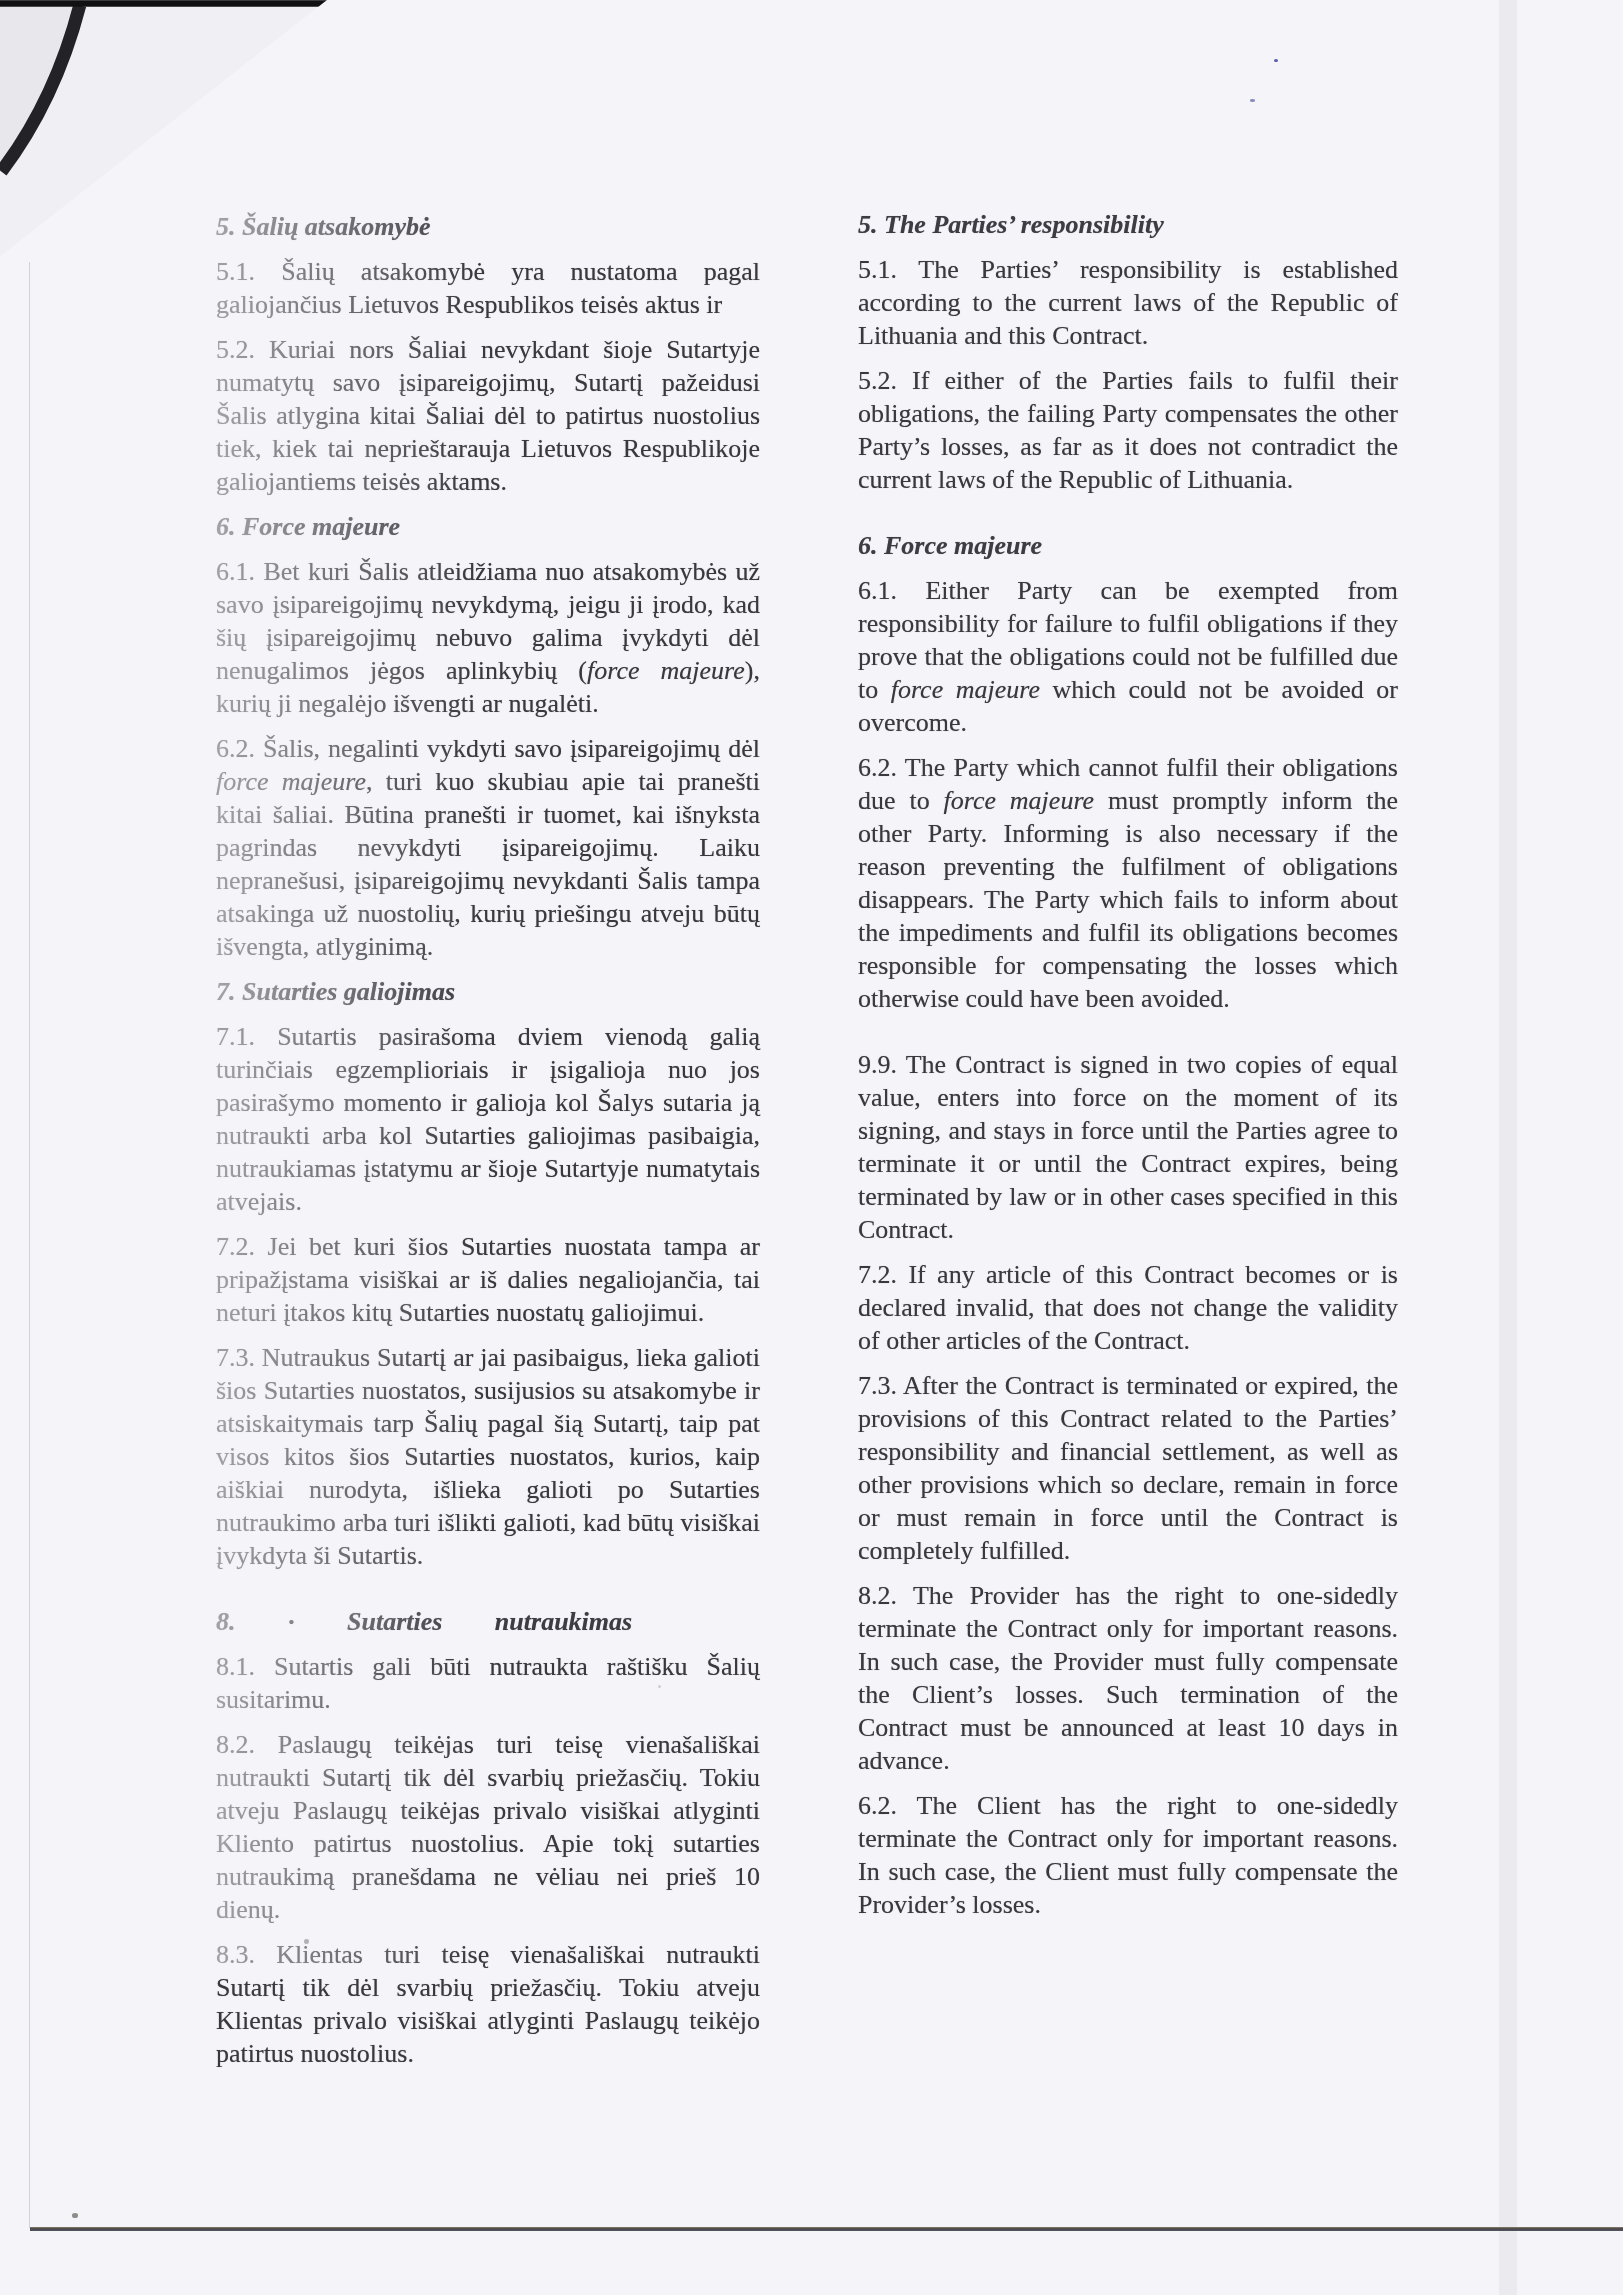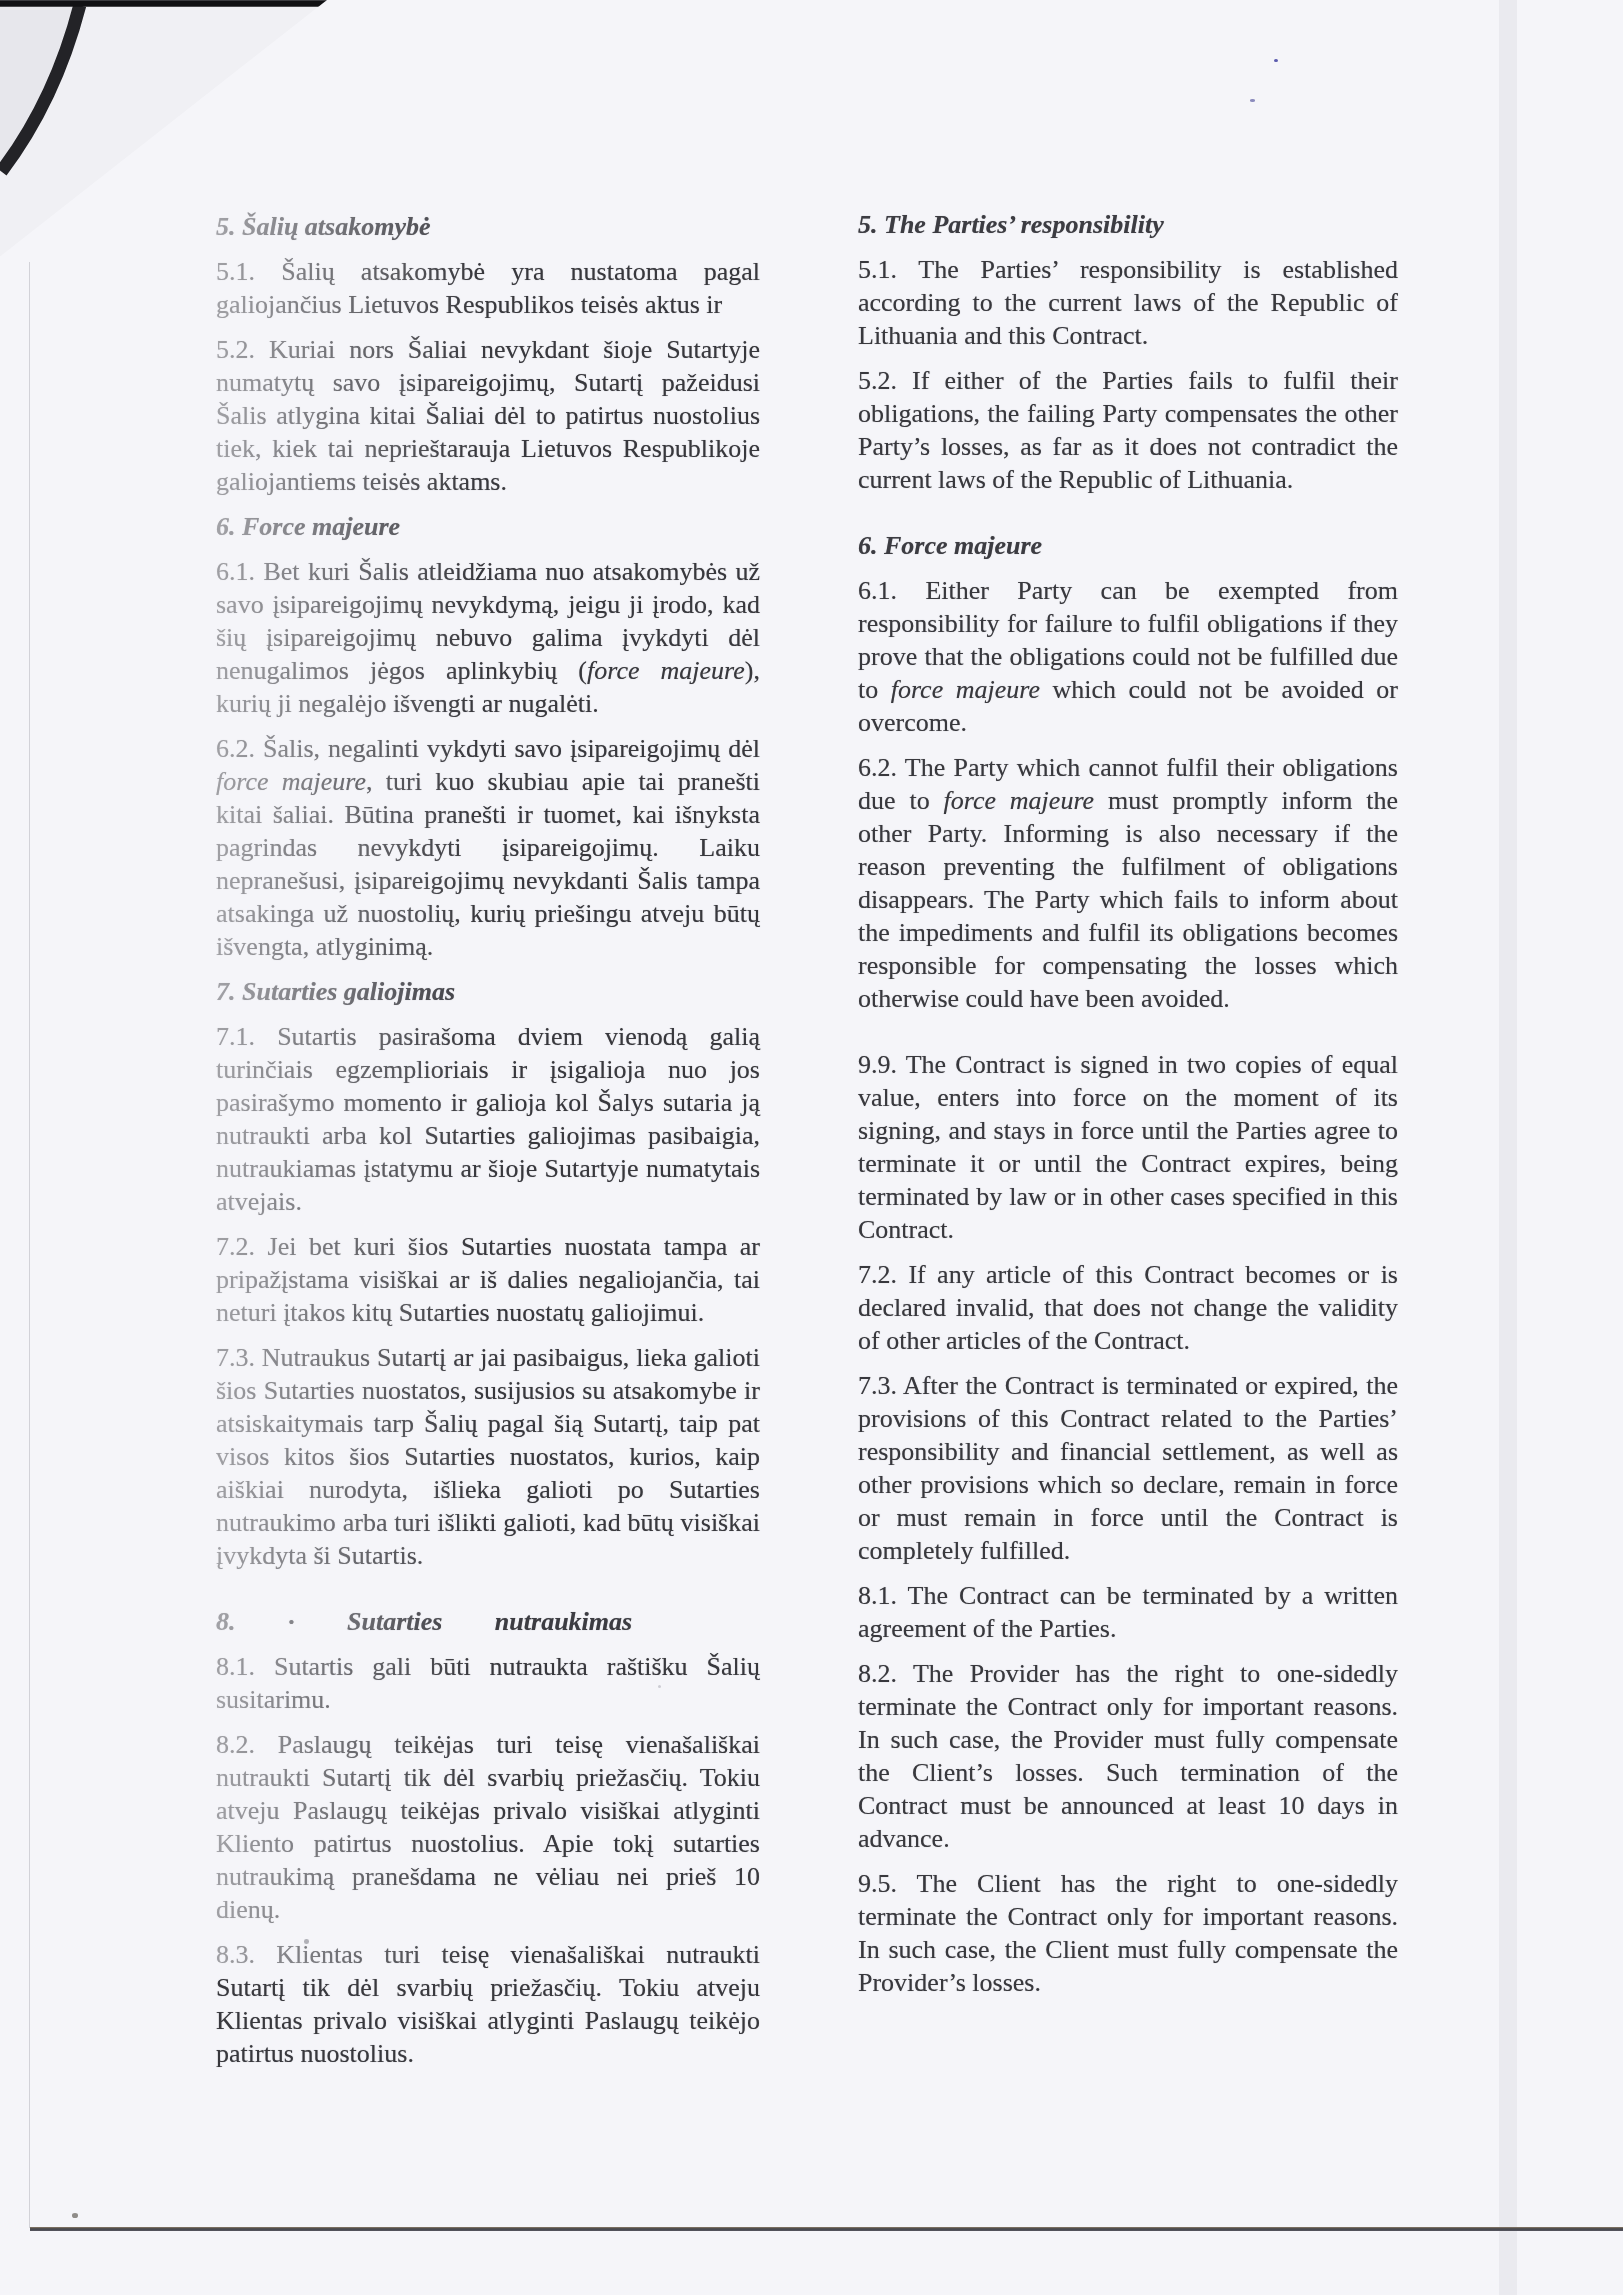--- a/index.html
+++ b/index.html
@@ -101,23 +101,22 @@
       <h3 class="hd">6. Force majeure</h3>
       <p><span>6.1. Either Party can be exempted from responsibility for failure to fulfil obligations if they prove that the obligations could not be fulfilled due to </span><em>force majeure</em><span> which could not be avoided or overcome.</span></p>
       <p><span>6.2. The Party which cannot fulfil their obligations due to </span><em>force majeure</em><span> must promptly inform the other Party. Informing is also necessary if the reason preventing the fulfilment of obligations disappears. The Party which fails to inform about the impediments and fulfil its obligations becomes responsible for compensating the losses which otherwise could have been avoided.</span></p>
     </section>
     <section class="gap1">
       <p>9.9. The Contract is signed in two copies of equal value, enters into force on the moment of its signing, and stays in force until the Parties agree to terminate it or until the Contract expires, being terminated by law or in other cases specified in this Contract.</p>
       <p>7.2. If any article of this Contract becomes or is declared invalid, that does not change the validity of other articles of the Contract.</p>
       <p>7.3. After the Contract is terminated or expired, the provisions of this Contract related to the Parties’ responsibility and financial settlement, as well as other provisions which so declare, remain in force or must remain in force until the Contract is completely fulfilled.</p>
     </section>
     <section>
-      <p>8.1. The Contract can be terminated by a written agreement of the Parties.</p>
       <p>8.2. The Provider has the right to one-sidedly terminate the Contract only for important reasons. In such case, the Provider must fully compensate the Client’s losses. Such termination of the Contract must be announced at least 10 days in advance.</p>
-      <p>9.5. The Client has the right to one-sidedly terminate the Contract only for important reasons. In such case, the Client must fully compensate the Provider’s losses.</p>
+      <p>6.2. The Client has the right to one-sidedly terminate the Contract only for important reasons. In such case, the Client must fully compensate the Provider’s losses.</p>
     </section>
   </div>
 
   <div class="fade-overlay"></div>
   <div class="crease-line"></div>
   <div class="edge-band"></div>
   <div class="bottom-edge"></div>
   <div class="speck speck-a"></div>
   <div class="speck speck-b"></div>
   <div class="speck speck-c"></div>

